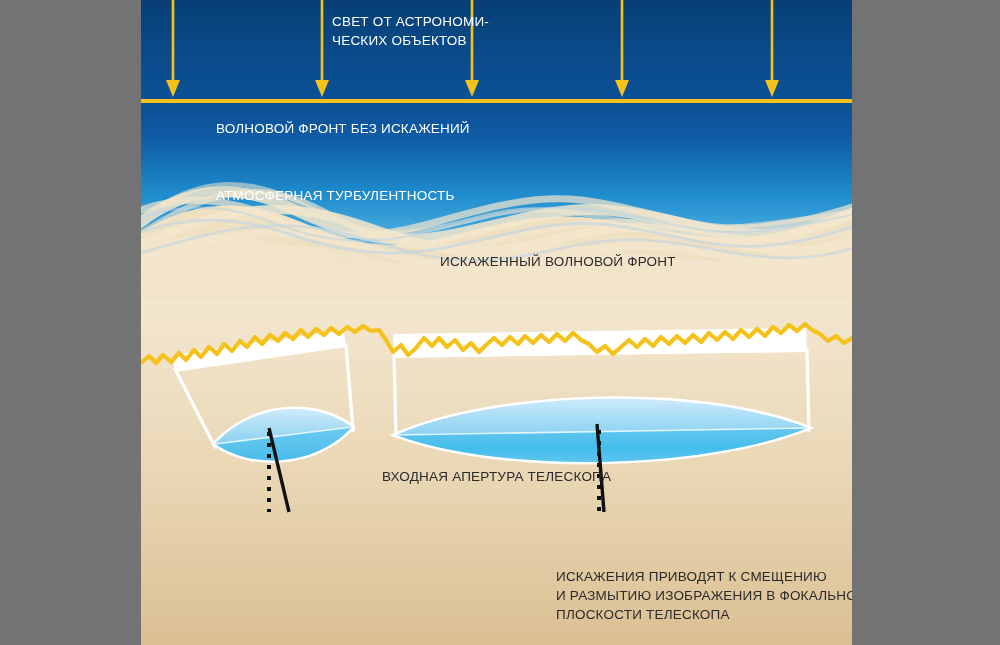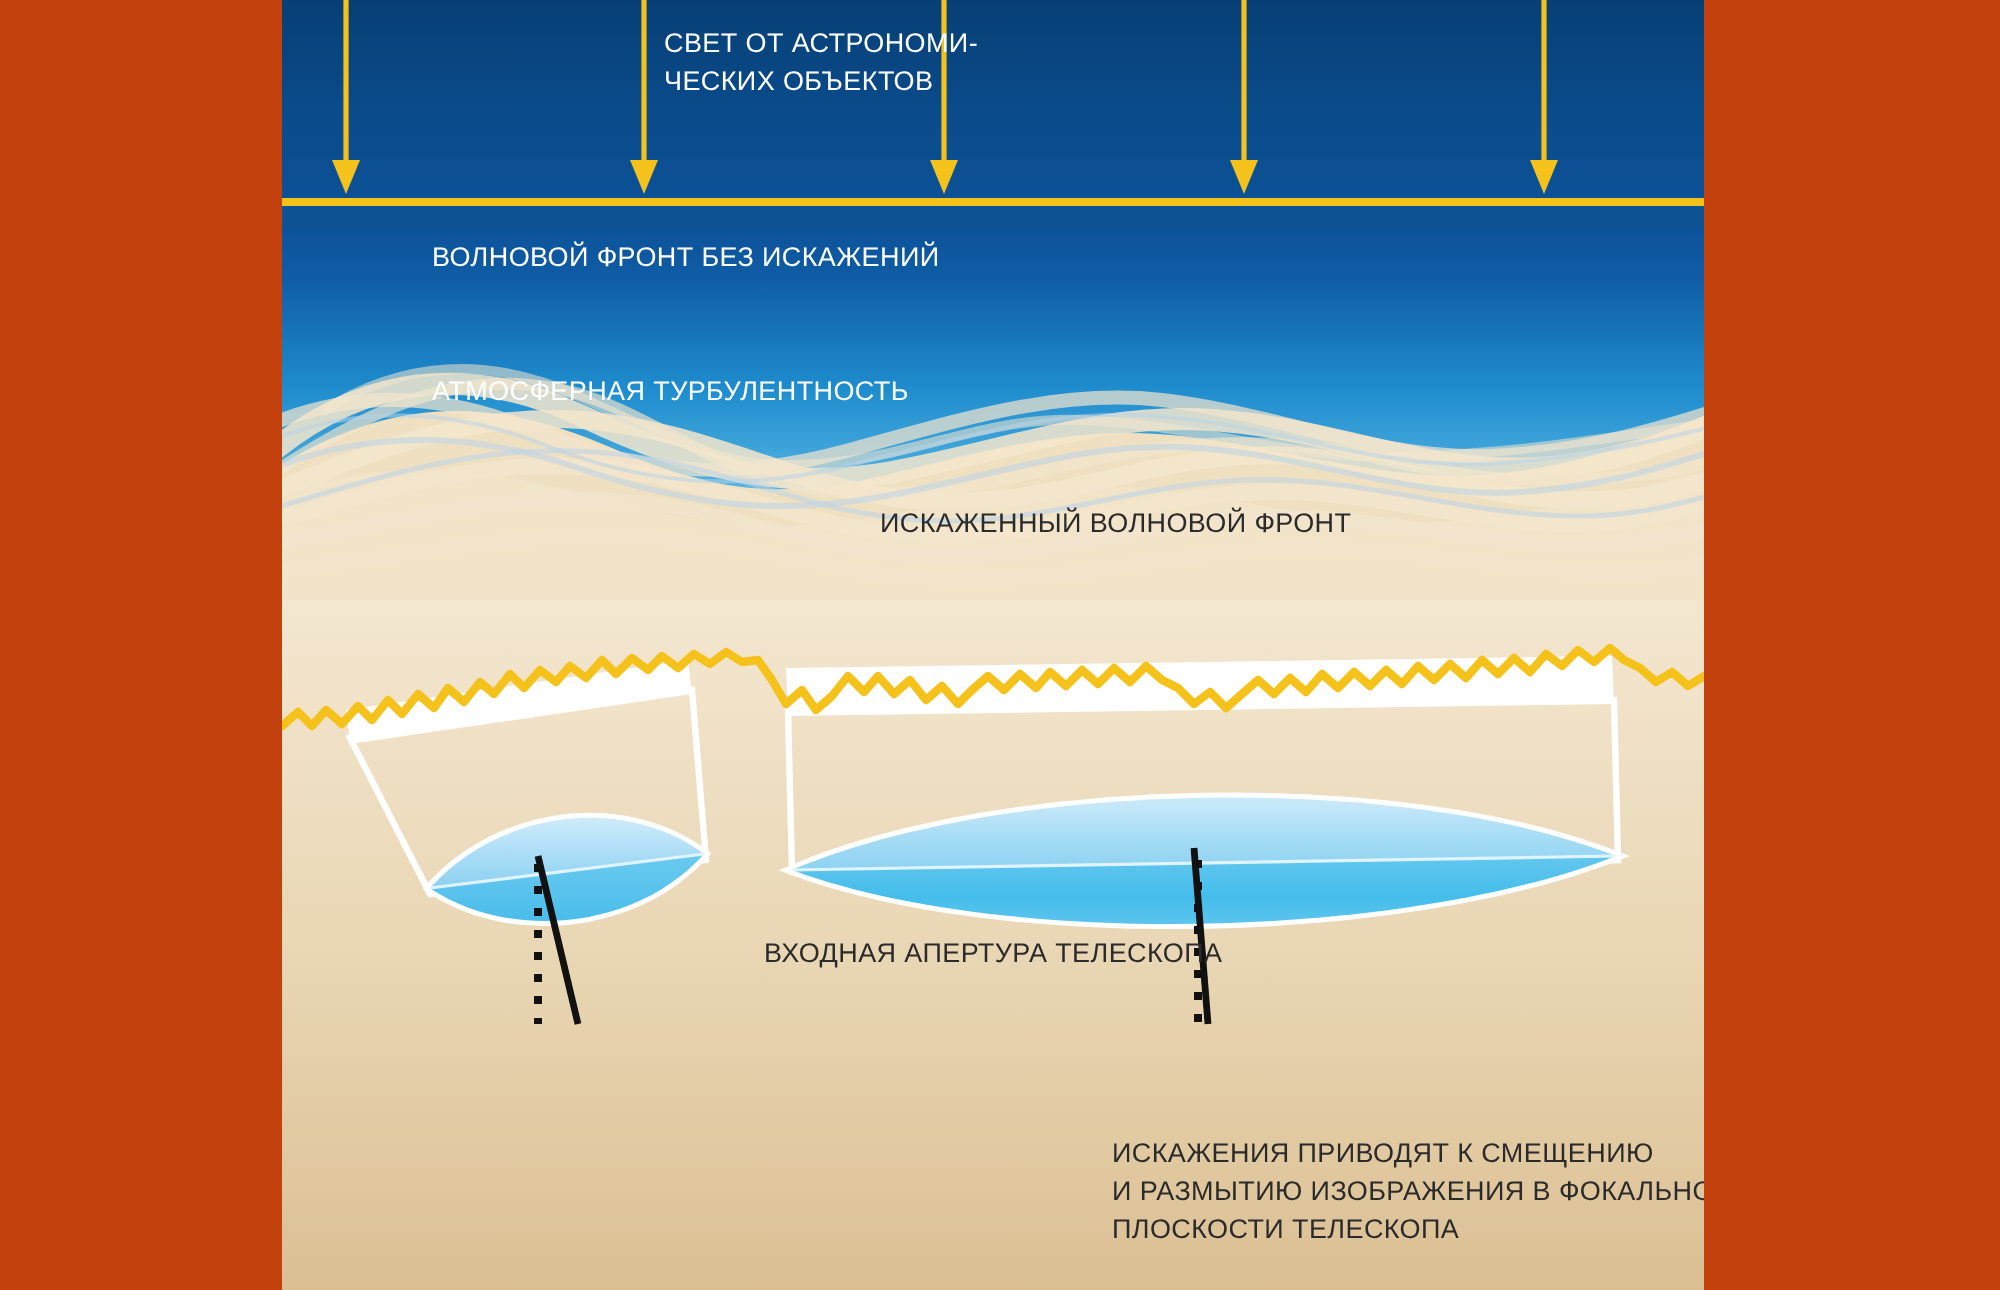--- a/index.html
+++ b/index.html
@@ -10,21 +10,21 @@
   body {
     width: 1000px;
     height: 645px;
     font-family: "Liberation Sans", sans-serif;
     overflow: hidden;
   }
   #stage {
     position: relative;
     width: 1000px;
     height: 645px;
-    background: #c2410c;
+    background: #737373;
   }
   #canvas-wrap {
     position: absolute;
     left: 141px;
     top: 0px;
     width: 711px;
     height: 645px;
     overflow: hidden;
   }
   svg.figure {

